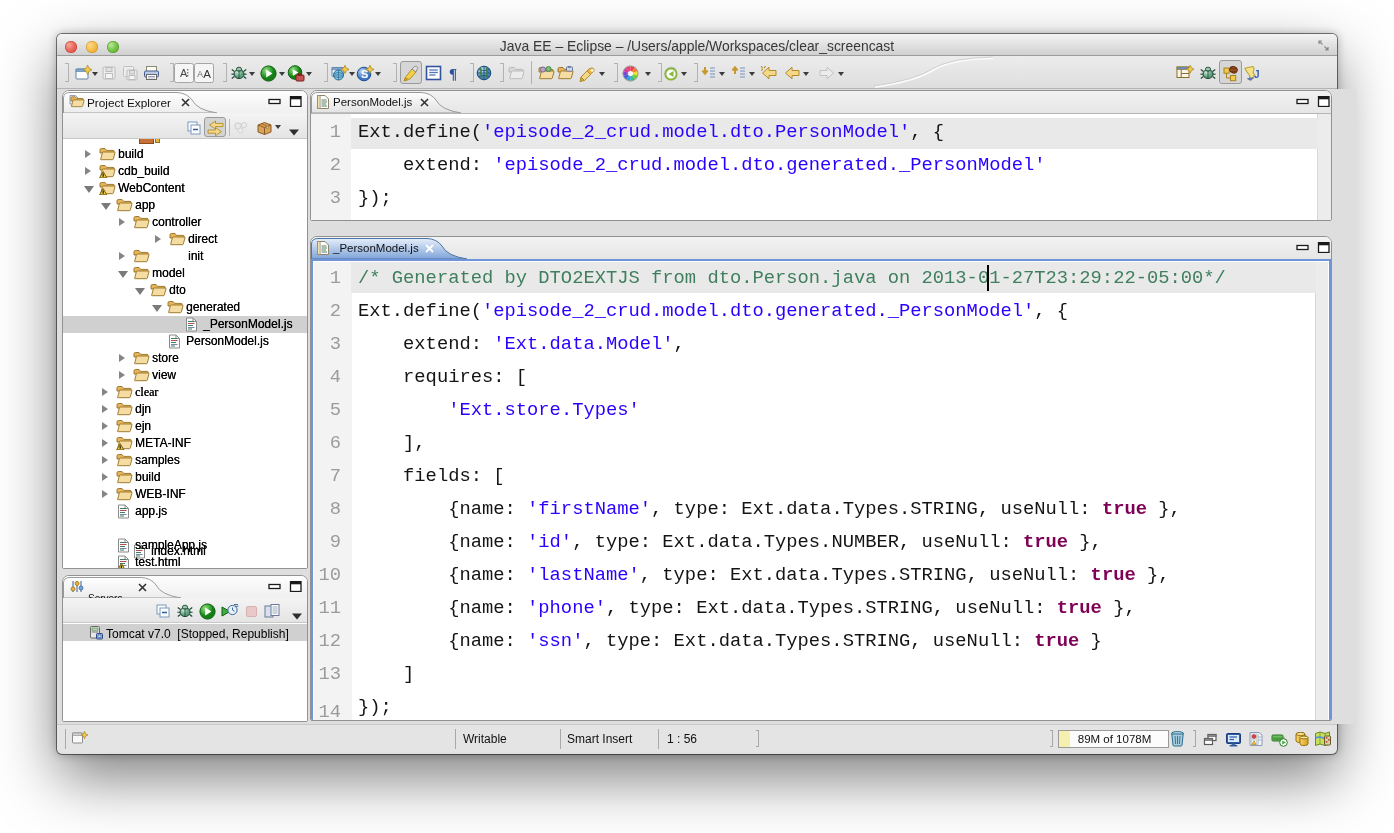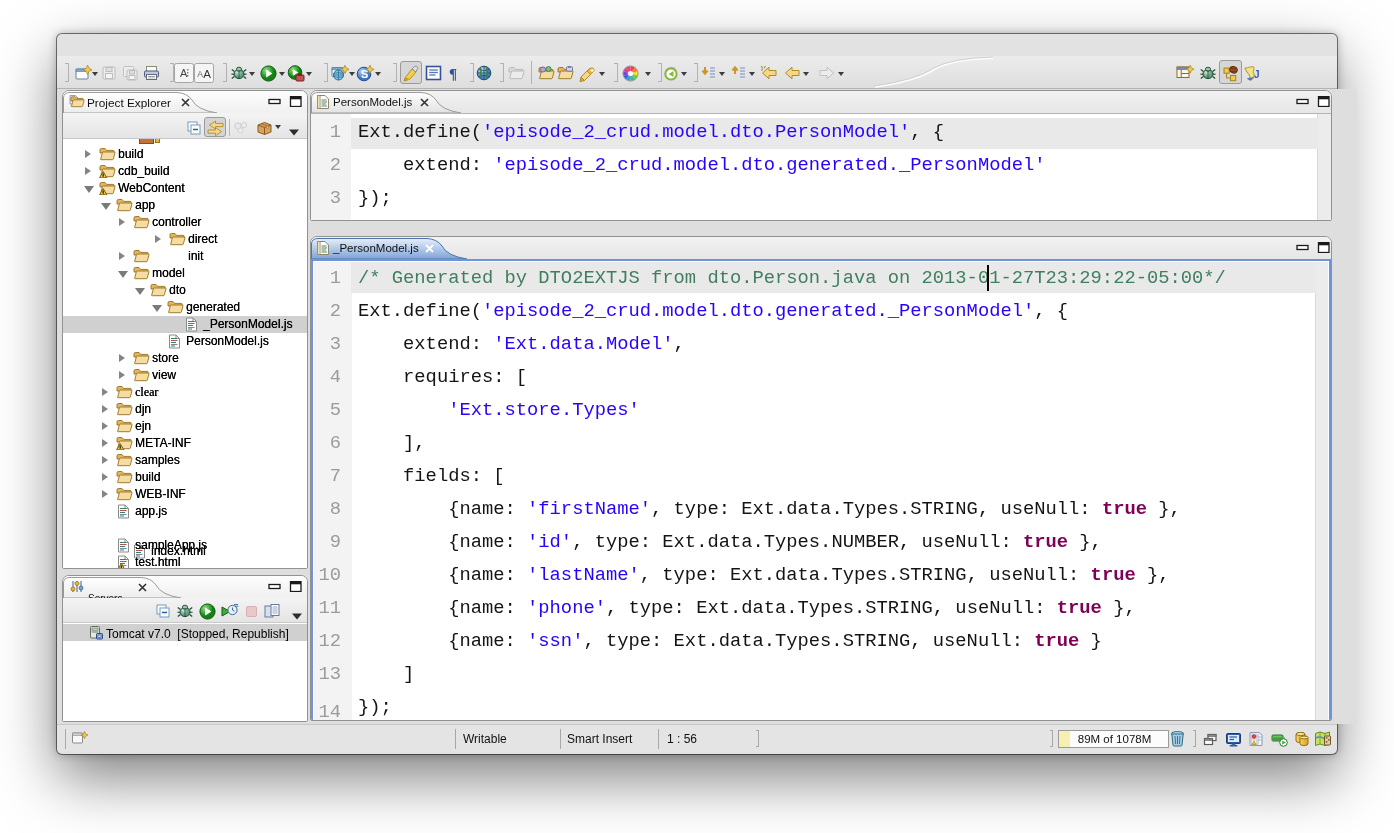--- a/index.html
+++ b/index.html
@@ -44,20 +44,29 @@
     background:#e4e4e4; border-top:1px solid #c9c9c9; font-size:12px; color:#111;
     border-radius:0 0 5px 5px; }
   .sdiv { position:absolute; top:4px; height:20px; border-left:1px solid #a8a8a8; }
   .sbrk { position:absolute; top:5px; height:17px; width:3px; border-right:1px solid #a8a8a8;
     border-top:1px solid #a8a8a8; border-bottom:1px solid #a8a8a8; }
 </style>
 </head>
 <body>
 <div id="window">
 
+  <div id="titlebar">
+    <div class="tl" style="left:8px; background:radial-gradient(circle at 4px 4px,#f7a59c,#ec6a5e 45%,#d84437 95%); box-shadow: inset 0 0 0 0.5px #bf4136;"></div>
+    <div class="tl" style="left:29px; background:radial-gradient(circle at 4px 4px,#fbd98e,#f5bf4f 45%,#dfa021 95%); box-shadow: inset 0 0 0 0.5px #c6931d;"></div>
+    <div class="tl" style="left:50px; background:radial-gradient(circle at 4px 4px,#c0e69e,#7ac74b 45%,#55a122 95%); box-shadow: inset 0 0 0 0.5px #4f9628;"></div>
+    <div id="title-text">Java EE – Eclipse – /Users/apple/Workspaces/clear_screencast</div>
+    <svg id="fsarrow" viewBox="0 0 11 11">
+        <path d="M1 4 L1 1 L4 1 M1 1 L4.5 4.5 M10 7 L10 10 L7 10 M10 10 L6.5 6.5" stroke="#444" stroke-width="1.2" fill="none"></path>
+      </svg>
+  </div>
 <div id="toolbar">
       <div class="tsep" style="left:8px;"></div>
       <div class="ti" style="left:17.5px; top:8.5px;"><svg width="17" height="17" viewBox="0 0 17 17">
           <rect x="1" y="4" width="12" height="10" rx="1" fill="#fdfdfd" stroke="#5f81a5"></rect>
           <rect x="1" y="4" width="12" height="2.6" fill="#7da7cf" stroke="#5f81a5" stroke-width="0.6"></rect>
           <polygon points="12.6,0.2 14.1,3.3 17.2,4.8 14.1,6.3 12.6,9.4 11.1,6.3 8.0,4.8 11.1,3.3" fill="#f0c94d" stroke="#a8821d" stroke-width="0.7"></polygon>
         </svg></div>
       <div class="tarr" style="left:34.5px;"></div>
       <div class="ti" style="left:44.0px; top:9.0px;"><svg width="16" height="16" viewBox="0 0 16 16">
           <rect x="2" y="2" width="12" height="12" rx="1" fill="#ededed" stroke="#bcbcbc"></rect>

